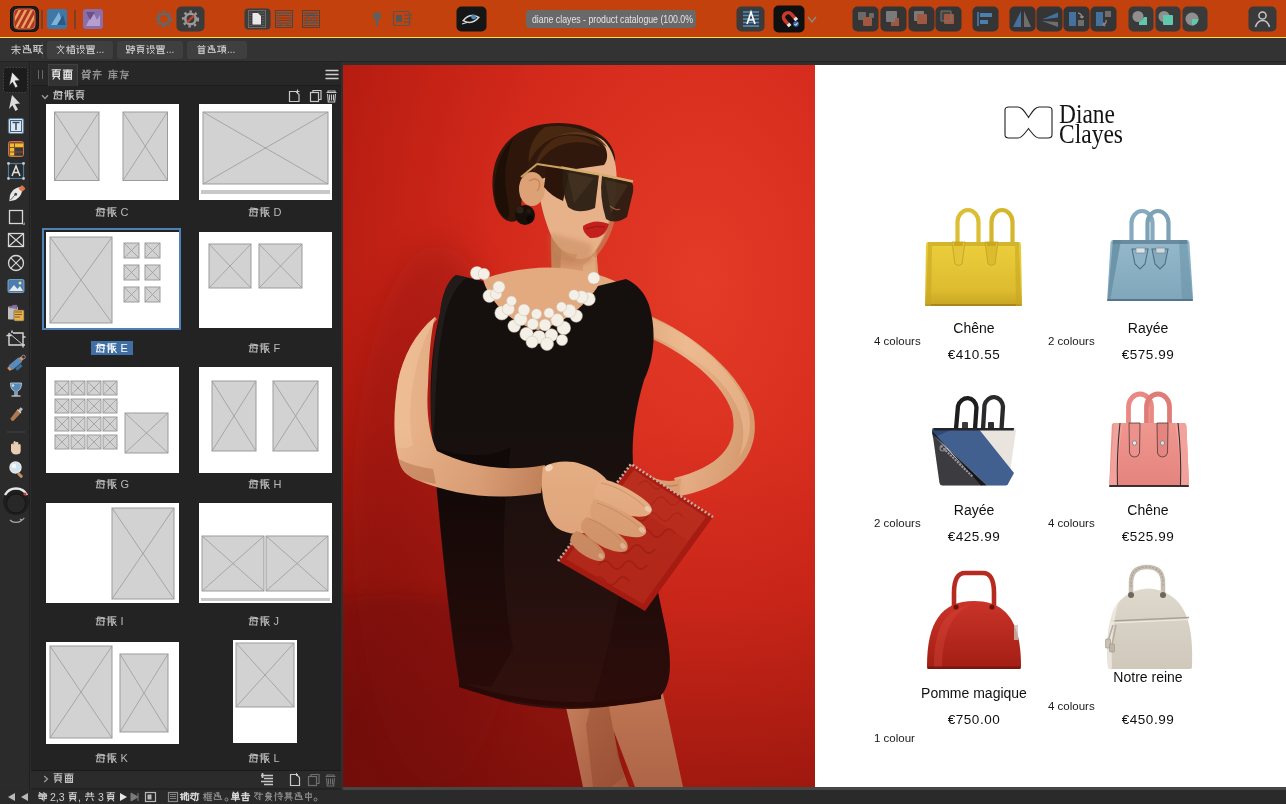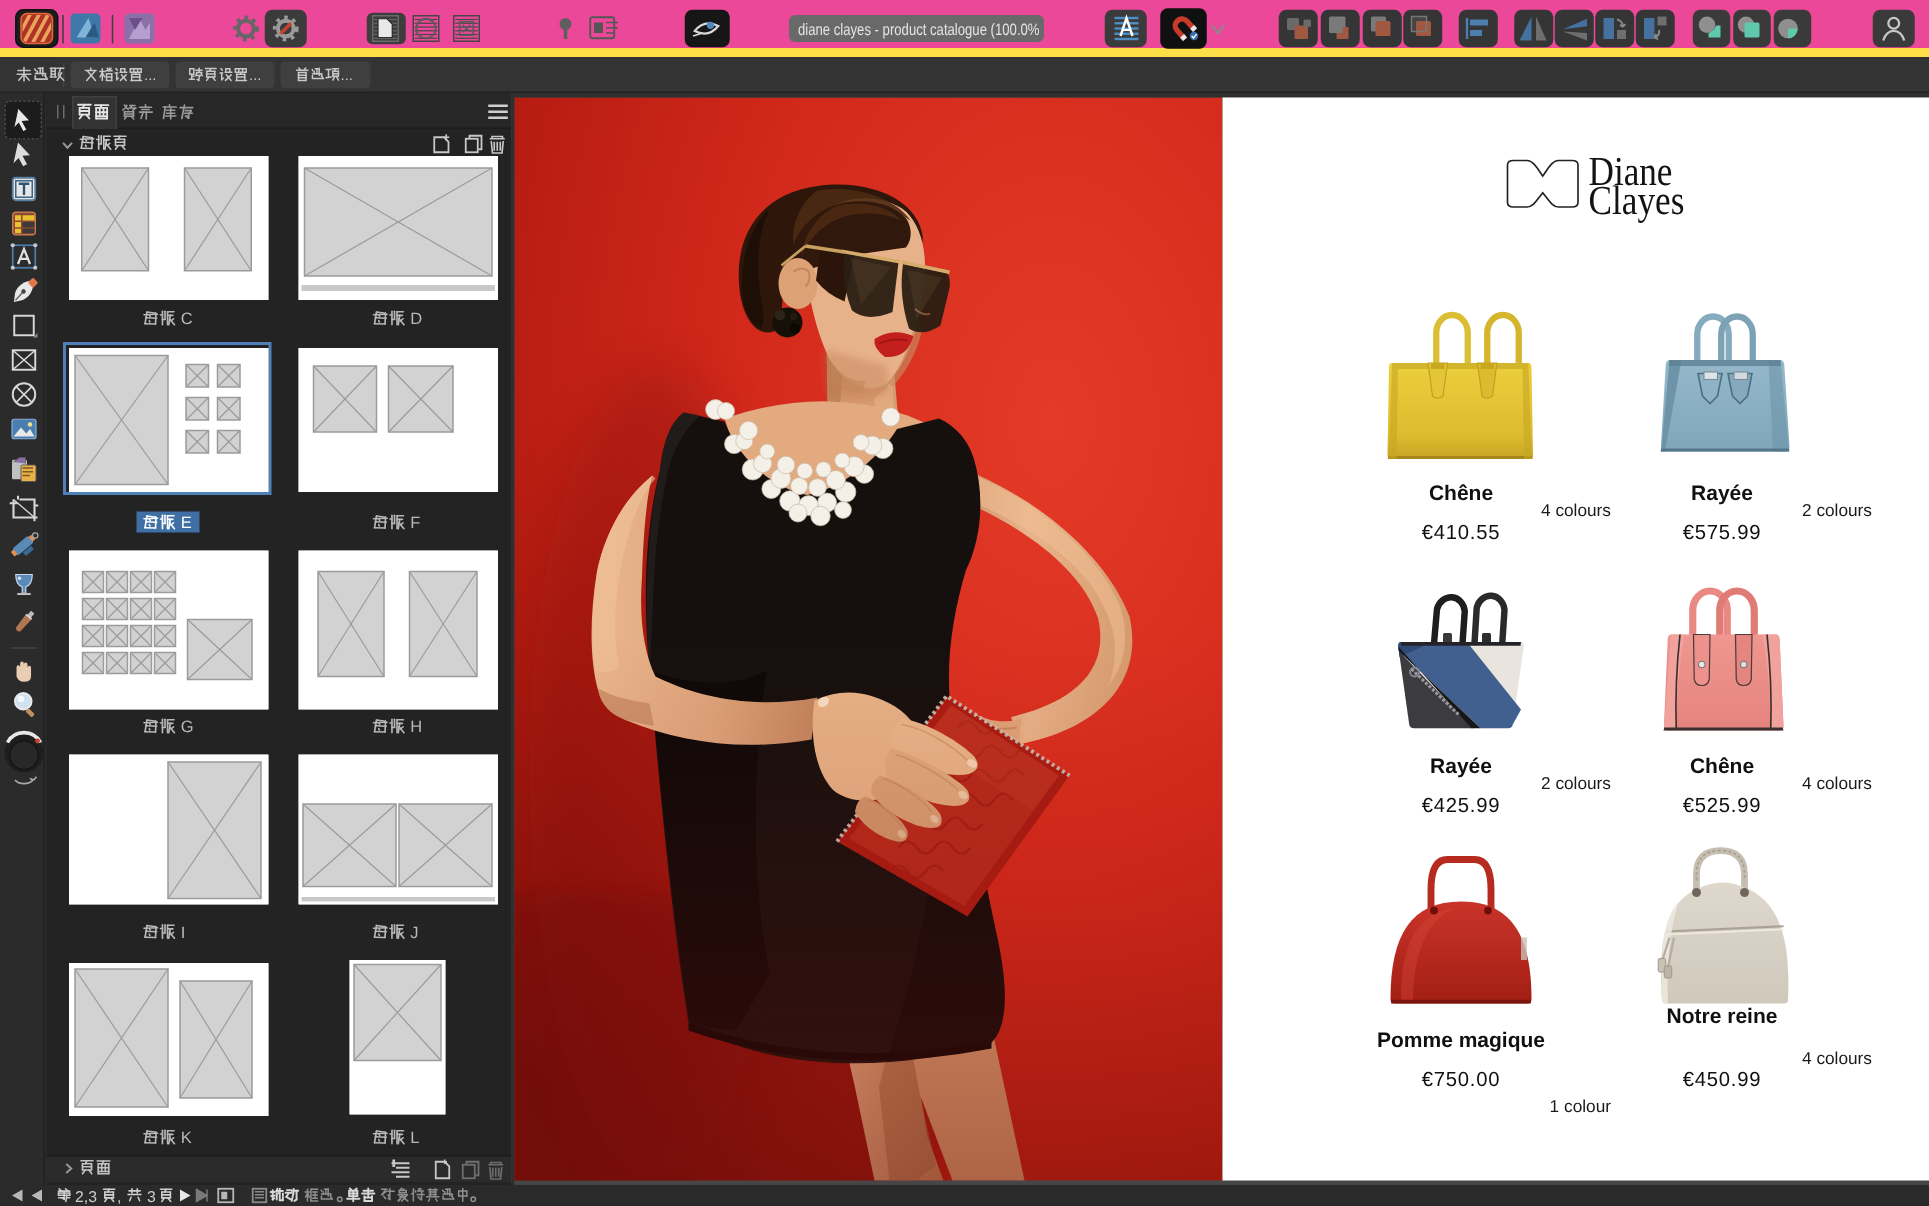--- a/index.html
+++ b/index.html
@@ -1,26 +1,26 @@
 <!DOCTYPE html>
 <html><head>
 <meta charset="utf-8">
 <style>
 *{margin:0;padding:0;box-sizing:border-box}
 html,body{width:1286px;height:804px;overflow:hidden;background:#2d2d2d;font-family:"Liberation Sans",sans-serif}
-#toolbar{position:absolute;left:0;top:0;width:1286px;height:38px;background:#ec4899;border-bottom:6px solid #fde047}
+#toolbar{position:absolute;left:0;top:0;width:1286px;height:38px;background:#c2410c;border-bottom:1px solid #fde047}
 #ctxbar{position:absolute;left:0;top:38px;width:1286px;height:24px;background:#333333;border-bottom:1px solid #222}
 #main{position:absolute;left:0;top:62px;width:1286px;height:728px}
 #tools{position:absolute;left:0;top:0;width:30px;height:728px;background:#2b2b2b;border-right:1px solid #1f1f1f}
 #panel{position:absolute;left:31px;top:0;width:310px;height:728px;background:#232323}
 #canvas{position:absolute;left:341px;top:0;width:945px;height:728px;background:#464646}
 #statusbar{position:absolute;left:0;top:790px;width:1286px;height:14px;background:#2a2a2a;color:#9a9a9a;font-size:10px}
 .thumb{position:absolute;background:#fff}
-.pname{position:absolute;width:200px;text-align:center;font-weight:bold;font-size:14px;color:#101010}
-.pcol{position:absolute;width:200px;text-align:right;font-size:11.5px;color:#1a1a1a}
+.pname{position:absolute;width:200px;text-align:center;font-weight:normal;font-size:14px;color:#101010}
+.pcol{position:absolute;width:200px;text-align:left;font-size:11.5px;color:#1a1a1a}
 .pprice{position:absolute;width:200px;text-align:center;font-size:13.5px;color:#101010;letter-spacing:0.5px}
 </style>
 </head>
 <body>
 <div id="toolbar">
     <svg width="1286" height="38" style="position:absolute;left:0;top:0">
       <rect x="10.5" y="6.5" width="28" height="25" rx="5" fill="#1d1d1d" stroke="#111"></rect>
       <rect x="14" y="9" width="21" height="20" rx="4" fill="#b03126" stroke="#e06a3c" stroke-width="1"></rect>
       <g clip-path="url(#pubclip)">
         <clipPath id="pubclip">

